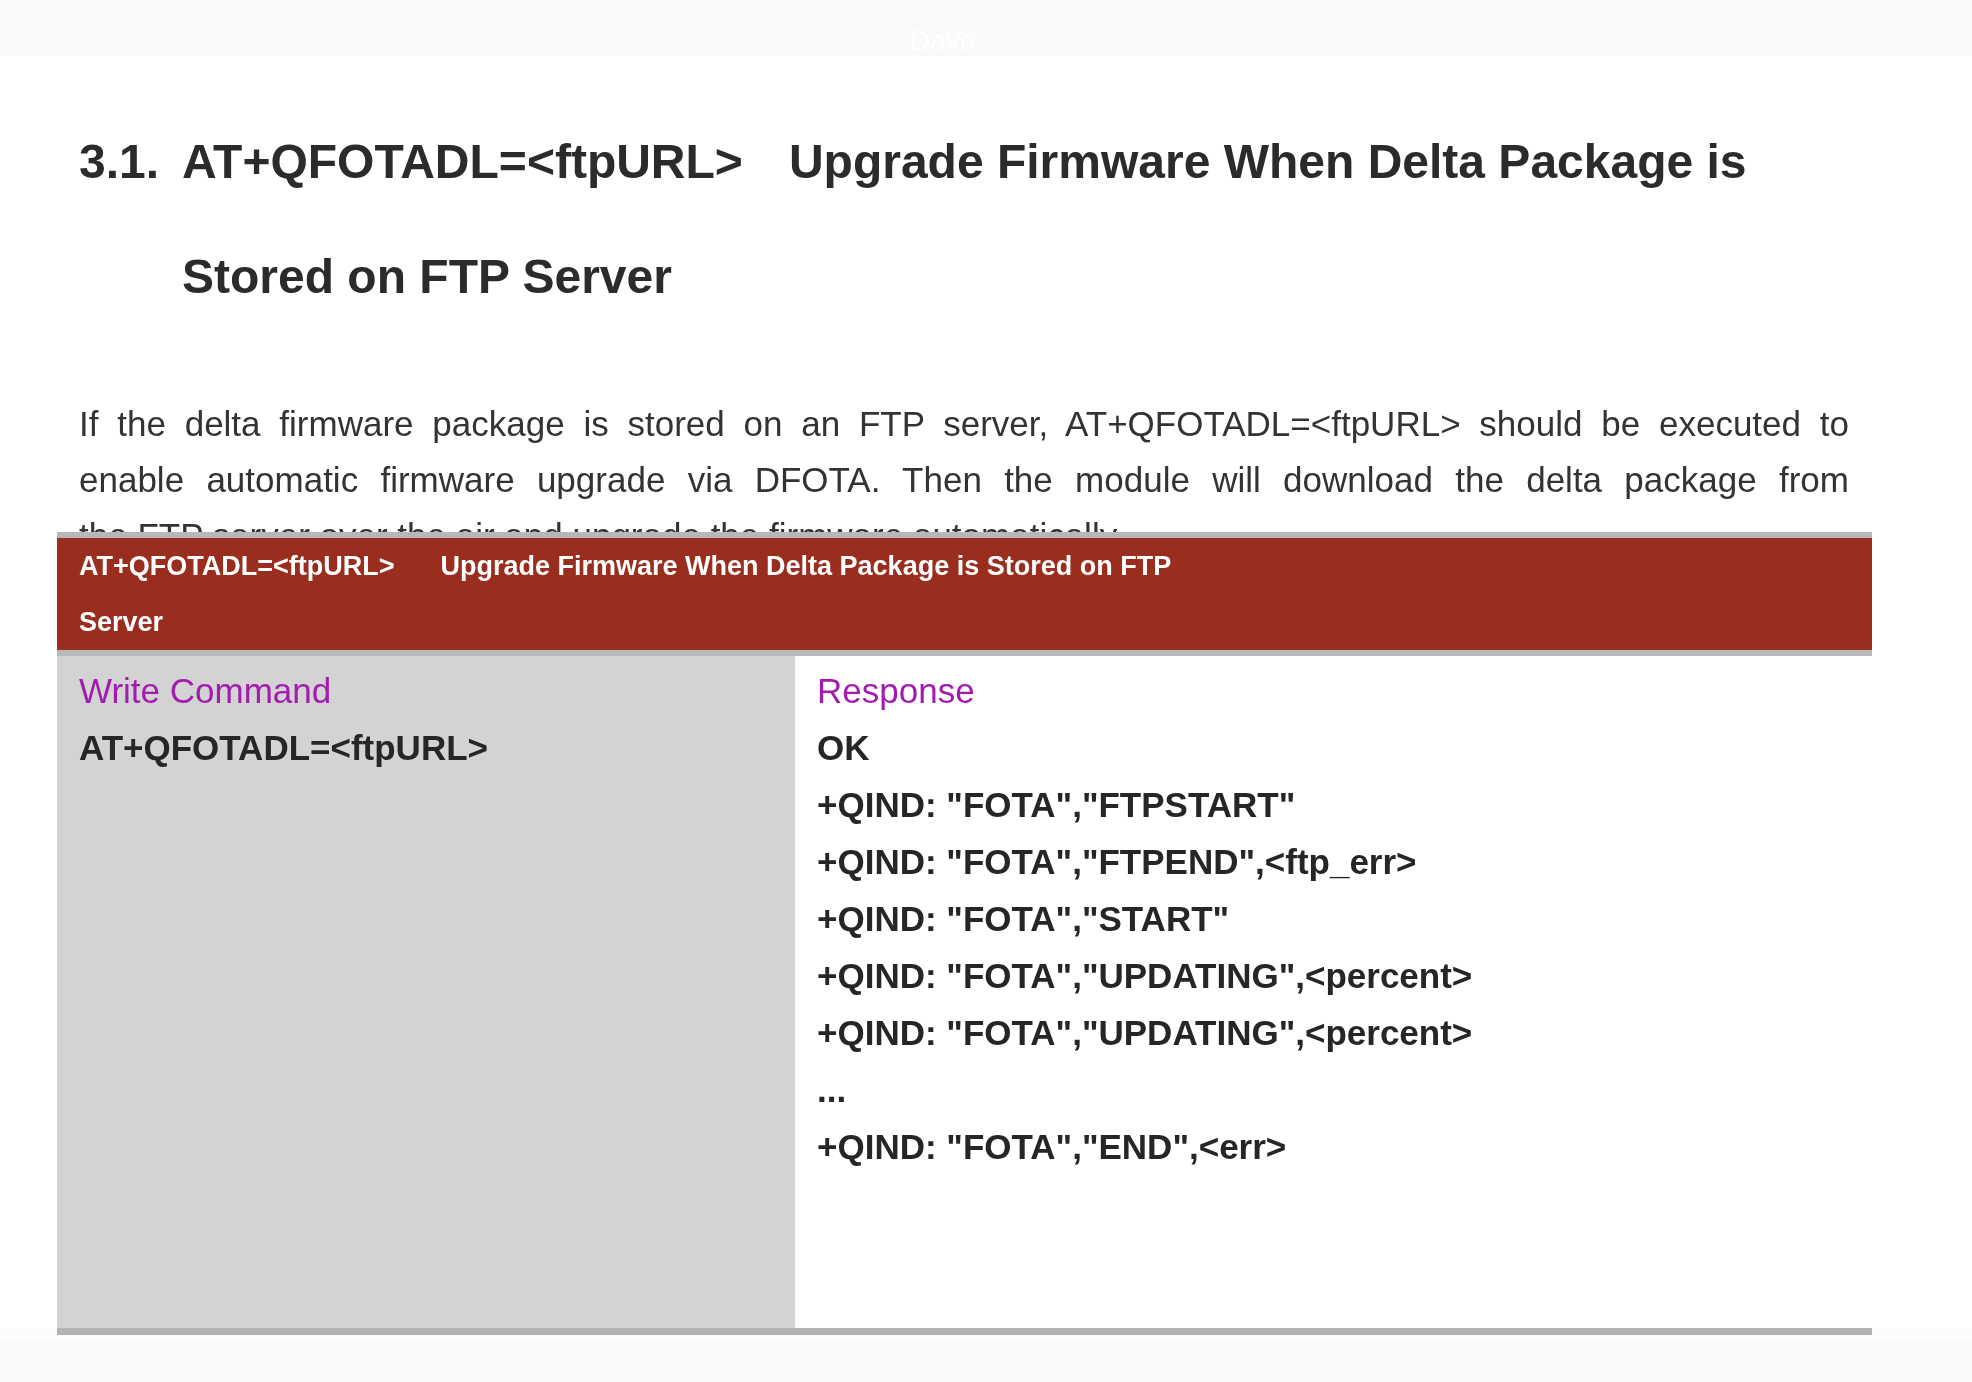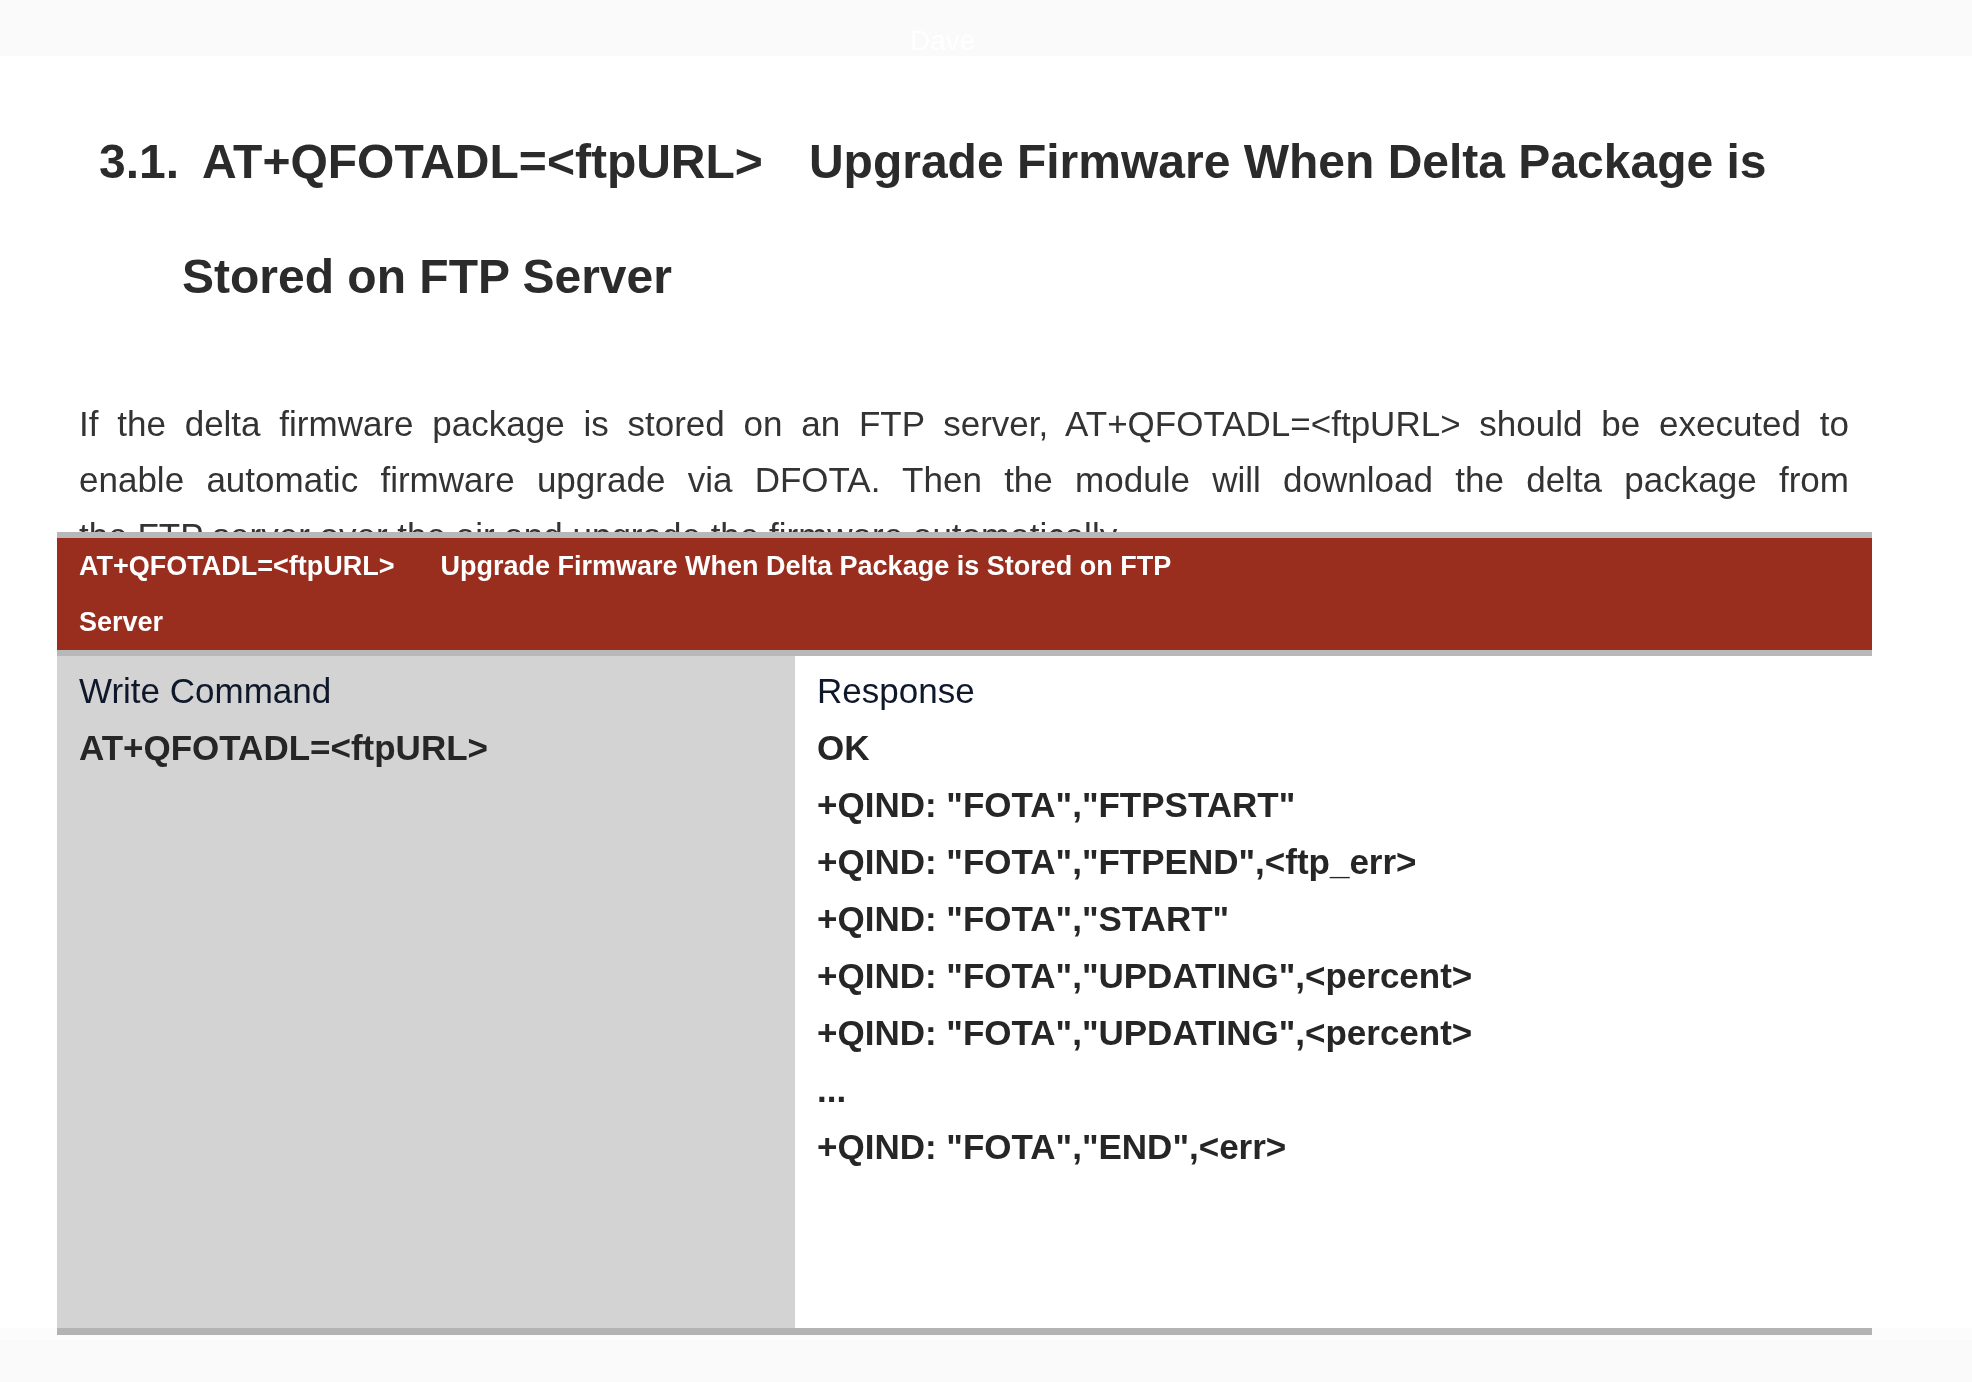--- a/index.html
+++ b/index.html
@@ -18,21 +18,21 @@
     font-size:28px; color:#ffffff; line-height:30px;
   }
   .page {
     position:absolute; left:0; top:56px; width:1972px; height:1272px;
     background:#ffffff;
   }
   .heading {
     position:absolute; left:79px; top:78px; width:1800px;
     font-weight:bold; font-size:48px; color:#2b2b2b; line-height:56px;
   }
-  .heading .num { display:inline-block; width:103px;margin-left:20px; }
+  .heading .num { display:inline-block; width:103px; }
   .heading .line2 {
     position:absolute; left:103px; top:115px; white-space:nowrap;
   }
   .heading .gap { display:inline-block; width:46px; }
   .para {
     position:absolute; left:79px; top:340px; width:1770px;
     font-size:35px; color:#333333; line-height:56px;
     text-align:justify;
   }
   .para .pline { display:block; white-space:nowrap; height:56px; text-align-last:justify; }
@@ -51,21 +51,21 @@
   .tbl-midborder { height:6px; background:#b8b8b8; }
   .tbl-body { display:flex; height:672px; }
   .col-left {
     width:738px; background:#d3d3d3; box-sizing:border-box;
     padding:6px 0 0 22px;
   }
   .col-right {
     flex:1; background:#ffffff; box-sizing:border-box;
     padding:6px 0 0 22px;
   }
-  .cell-line { font-size:35px; line-height:57px; color:#0f172a; white-space:nowrap; height:57px; }
+  .cell-line { font-size:35px; line-height:57px; color:#a21caf; white-space:nowrap; height:57px; }
   .cell-line.bold { font-weight:bold; color:#262626; }
   .cell-line.empty { height:55px; }
   .tbl-bottomborder { height:7px; background:#b3b3b3; }
   .footer-band {
     position:absolute; left:0; top:1340px; width:1972px; height:42px; background:#fafafa;
   }
 </style>
 </head>
 <body>
 

